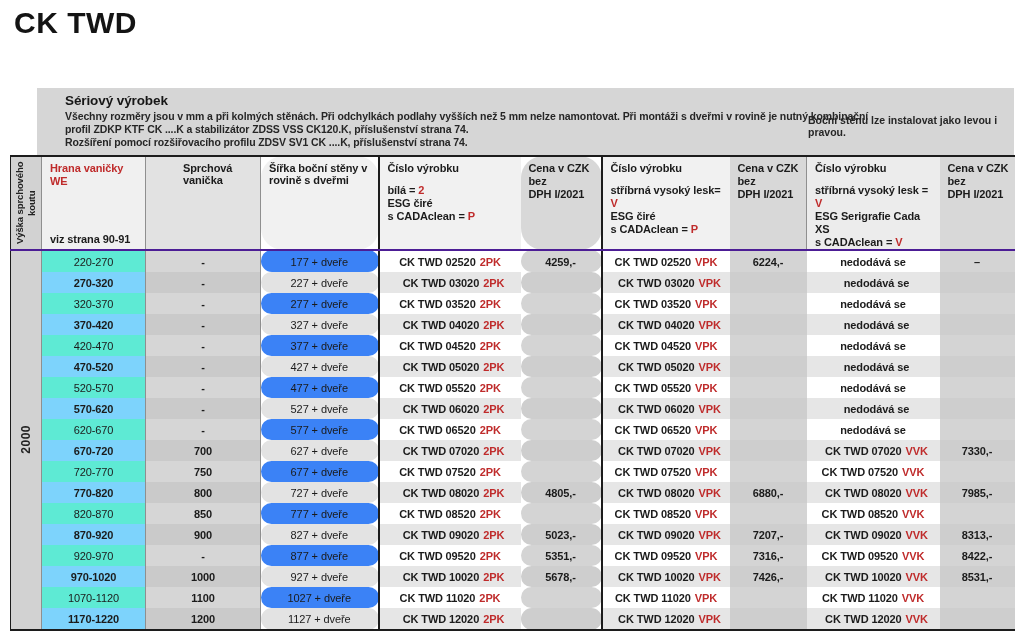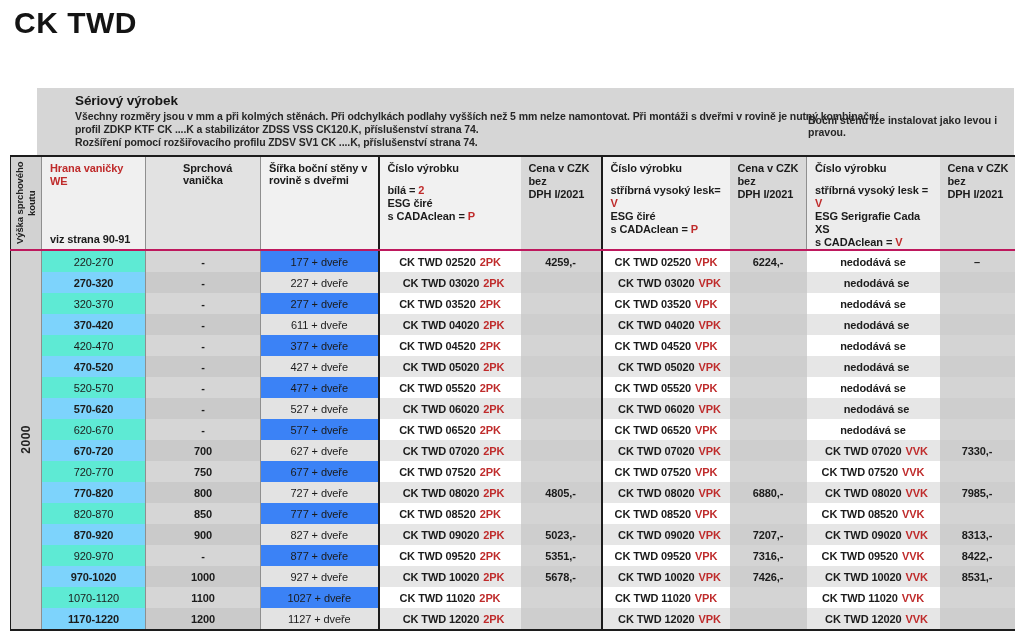--- a/index.html
+++ b/index.html
@@ -4,40 +4,40 @@
 <style>
   html,body{margin:0;padding:0;width:1024px;height:643px;background:#ffffff;overflow:hidden;}
   body{font-family:"Liberation Sans", sans-serif;color:#1b1b1b;position:relative;}
   .red{color:var(--red,#bf2b2b);}
 
   
   #page-title{position:absolute;left:14px;top:6px;font-size:30px;font-weight:700;letter-spacing:.5px;color:#141414;}
 
   
   #intro-band{position:absolute;left:37px;top:88px;width:977px;height:67px;background:#d6d6d6;}
-  #intro-inner{padding:5px 0 0 38px;letter-spacing:-.1px;}
+  #intro-inner{padding:5px 0 0 28px;letter-spacing:-.1px;}
   #intro-heading{font-size:13.5px;font-weight:700;margin-bottom:2px;color:#161616;}
   .intro-line{font-size:10.5px;font-weight:700;line-height:13px;color:#262626;}
   #intro-side-note{position:absolute;left:771px;top:26px;width:210px;font-size:10.5px;font-weight:700;color:#262626;}
 
   
   table{position:absolute;left:10px;top:155px;width:1004px;border-collapse:collapse;table-layout:fixed;
         border-top:2px solid #1c1c1c;border-bottom:2px solid #1c1c1c;border-left:1px solid #1c1c1c;}
   thead tr{height:92px;}
   th{font-size:11px;font-weight:700;vertical-align:top;text-align:left;padding:5px 2px 0 8px;color:#1b1b1b;letter-spacing:-.1px;}
   th .sub-gap{margin-top:9px;}
   th div{line-height:13px;}
-  thead th{border-bottom:2px solid #be185d;}
+  thead th{border-bottom:2px solid #4c1d95;}
   td{font-size:11px;text-align:center;vertical-align:middle;padding:0;height:21px;white-space:nowrap;overflow:hidden;letter-spacing:-.1px;}
   .code,.price{font-weight:700;}
   .suf{margin-left:4px;}
 
   
   .c1,.c2,.c3{border-right:1px solid #8f8f8f;}
-  .c4,.c6{border-right:2px solid #1c1c1c;}
+  .c4,.c6{border-right:2px solid #1c1c1c;border-radius:22px;}
   thead th.c8{border-right:1px solid #8f8f8f;}
 
   
   .c1{background:#d2d2d2;}
   thead .c2{background:#f0f0f0;}   thead .c3{background:#e2e2e2;padding-left:37px;}
   thead .c4,thead .c5,thead .c7{background:#f1f1f1;}
   thead .c9{background:#ececec;}
   thead .c6,thead .c8,thead .c10{background:#d8d8d8;}
   tr.odd  .c2{background:#5eead4;} tr.even .c2{background:#7dd3fc;font-weight:bold;}
   tr.odd  .c3{background:#d6d6d6;} tr.even .c3{background:#cacaca;}
@@ -164,21 +164,21 @@
         <td class="c5 code"><span>CK TWD 03520</span><span class="suf red">2PK</span></td>
         <td class="c6 price"></td>
         <td class="c7 code"><span>CK TWD 03520</span><span class="suf red">VPK</span></td>
         <td class="c8 price"></td>
         <td class="c9 code"><span>nedodává se</span></td>
         <td class="c10 price"></td>
       </tr>
       <tr class="even">
         <td class="c2">370-420</td>
         <td class="c3 code">-</td>
-        <td class="c4">611 + dveře</td>
+        <td class="c4">327 + dveře</td>
         <td class="c5 code"><span>CK TWD 04020</span><span class="suf red">2PK</span></td>
         <td class="c6 price"></td>
         <td class="c7 code"><span>CK TWD 04020</span><span class="suf red">VPK</span></td>
         <td class="c8 price"></td>
         <td class="c9 code"><span>nedodává se</span></td>
         <td class="c10 price"></td>
       </tr>
       <tr class="odd">
         <td class="c2">420-470</td>
         <td class="c3 code">-</td>

